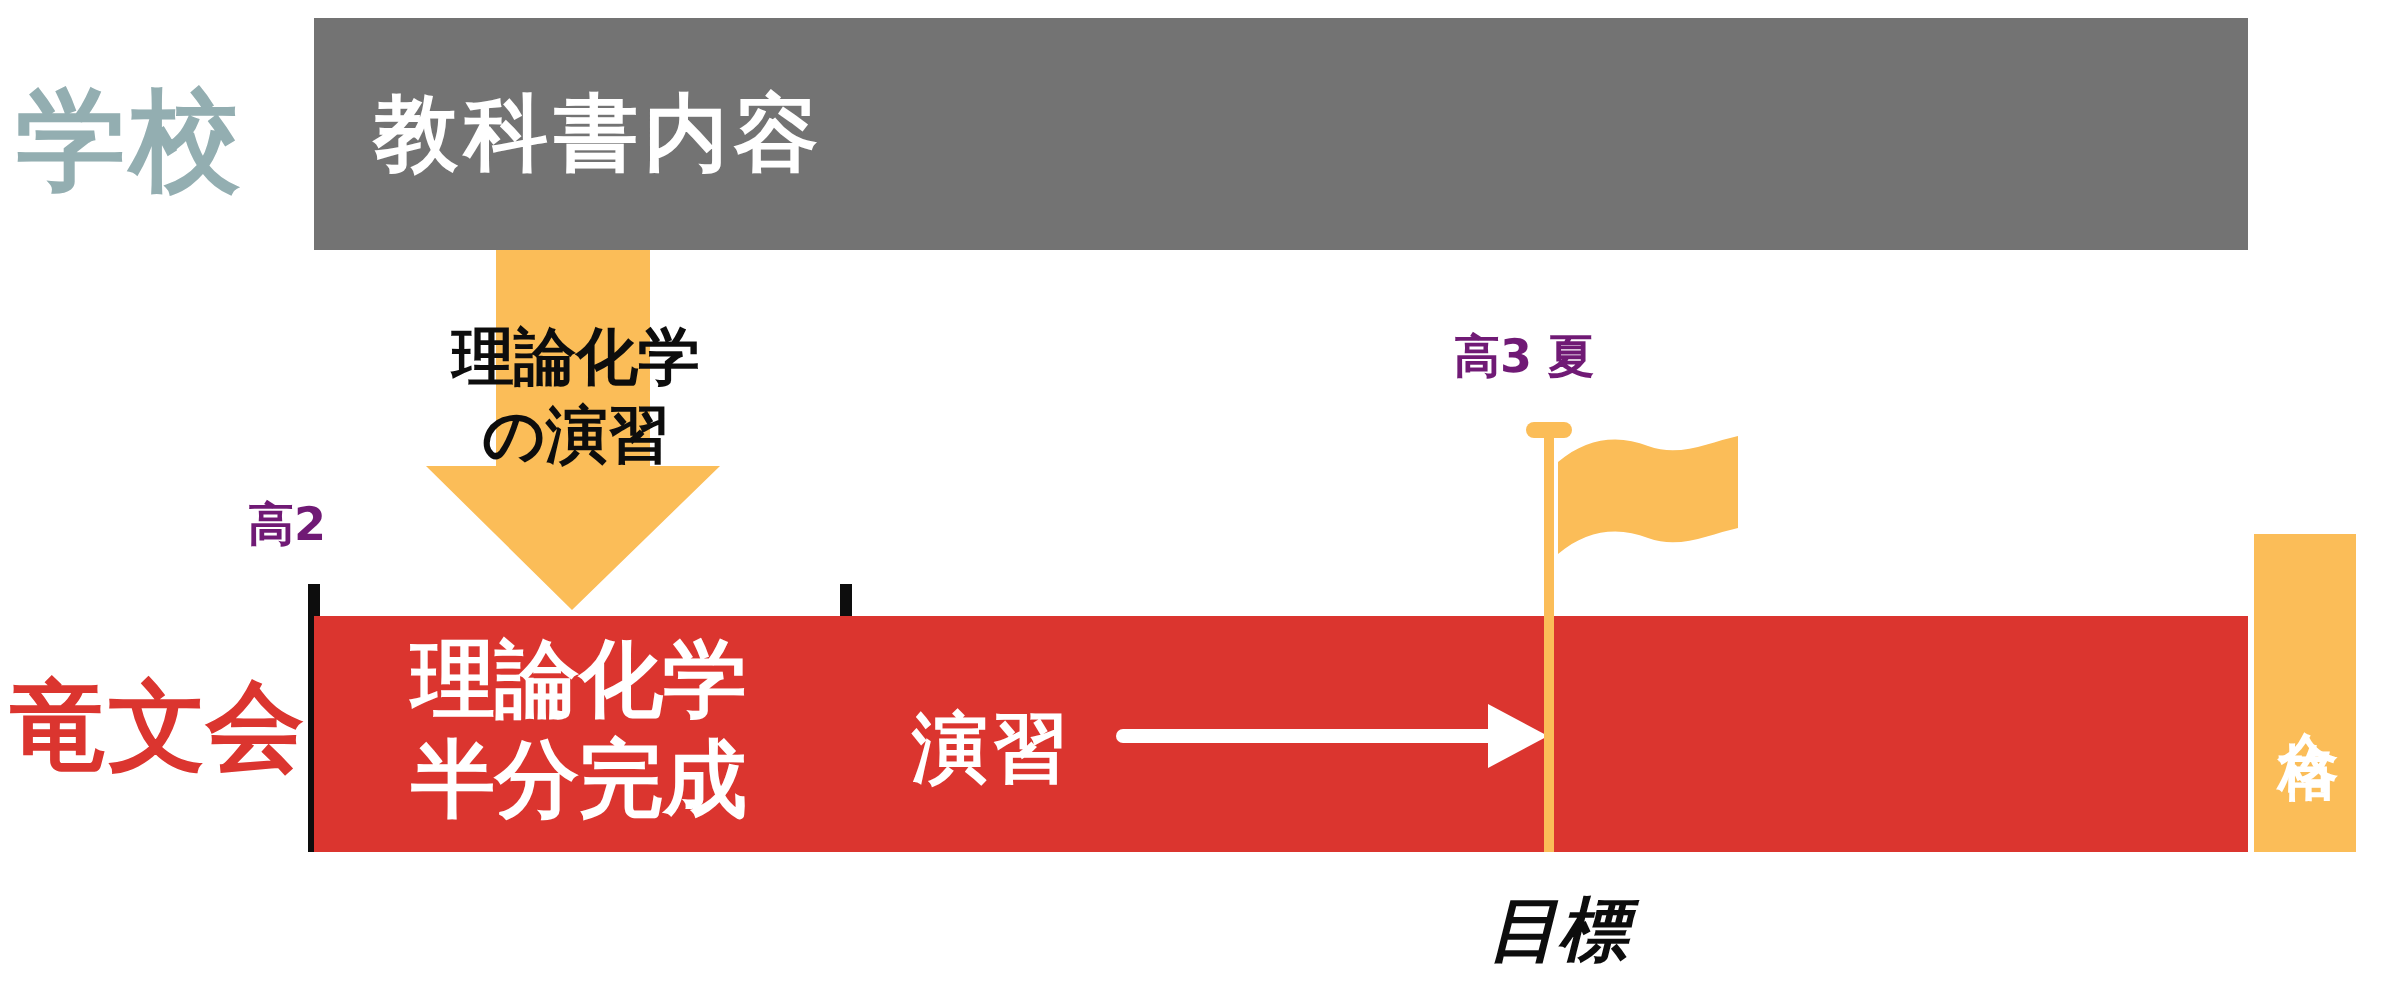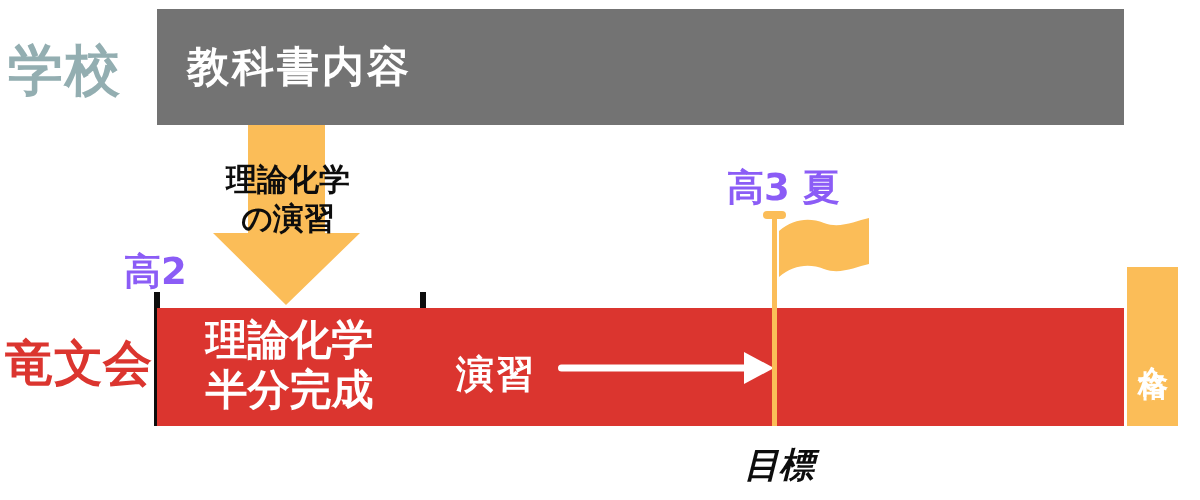--- a/index.html
+++ b/index.html
@@ -18,21 +18,21 @@
   .school-bar-text{color:#fff;font-size:42px;padding-left:30px;letter-spacing:3px;}
   .juku-bar{left:157px;top:308px;width:967px;height:118px;background:#DB352F;}
   
   .down-arrow{left:213px;top:125px;width:147px;height:180px;}
   .bridge-text{left:196px;top:160px;width:184px;text-align:center;
     font-size:31px;line-height:39px;color:#0d0d0d;}
   
   .tick{width:6px;height:134px;top:292px;background:#0d0d0d;}
   .tick-start{left:154px;}
   .tick-nov{left:420px;}
-  .tl-label{font-size:37px;color:#8b5cf6;white-space:nowrap;}
+  .tl-label{font-size:23px;color:#701a75;white-space:nowrap;}
   .label-start{left:124px;top:247px;}
   .label-nov{left:391px;top:247px;}
   .label-summer{left:727px;top:163px;}
   .goal-label{left:738px;top:442px;width:82px;text-align:center;font-size:35px;color:#0d0d0d;font-style:italic;}
   
   .phase1{left:157px;top:315px;width:265px;text-align:center;color:#fff;
     font-size:42px;line-height:50px;}
   .phase2{left:456px;top:349px;color:#fff;font-size:38px;letter-spacing:2px;}
   .right-arrow{left:556px;top:350px;width:220px;height:36px;}
   

